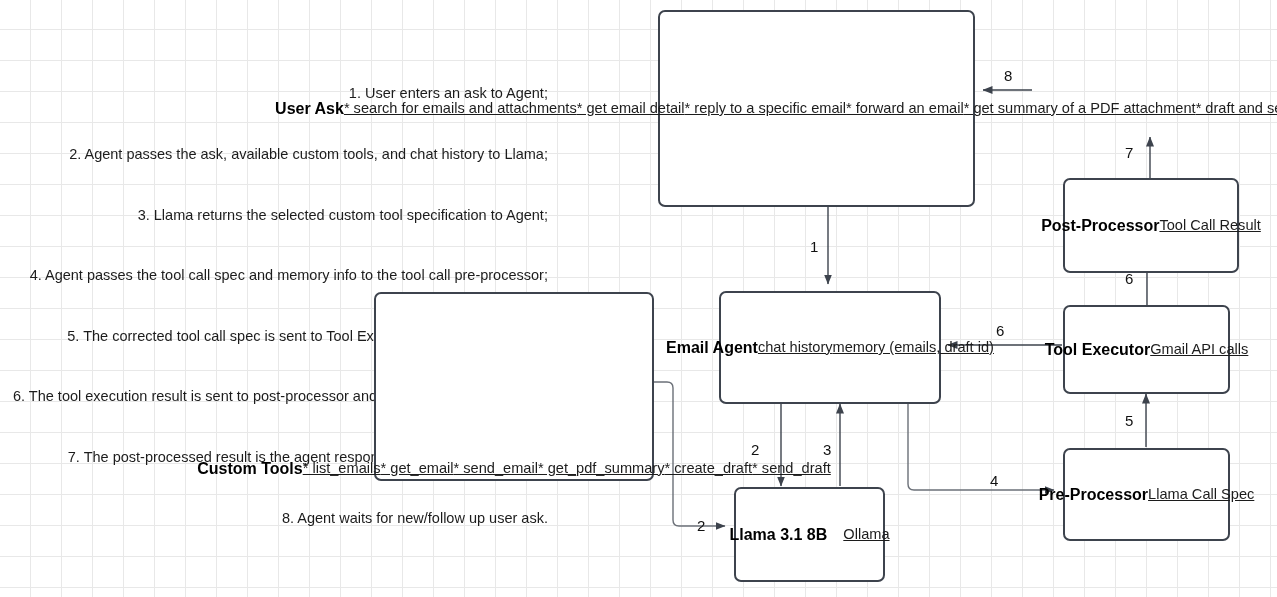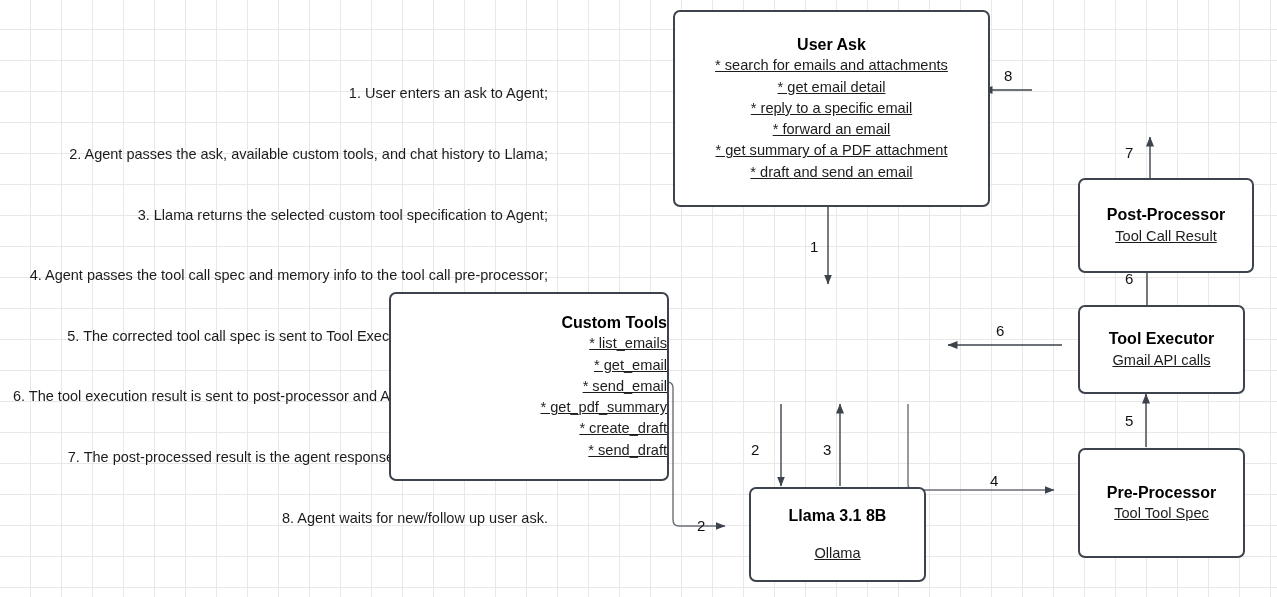--- a/index.html
+++ b/index.html
@@ -37,26 +37,25 @@
     white-space: pre;
   }
   .legend-line { display: block; text-align: right; }
   .node {
     position: absolute;
     box-sizing: border-box;
     border: 2px solid #3d434d;
     border-radius: 7px;
     background: #ffffff;
     display: flex;
-    flex-direction: column;
+    flex-direction: row;
     align-items: center;
     justify-content: center;
     text-align: center;
     line-height: 21.3px;
-    margin-left: 15px;
   }
   .node .title {
     font-weight: bold;
     font-size: 16px;
     color: #000000;
     white-space: pre;
   }
   .node .sub {
     font-size: 14.6px;
     color: #1c1c1c;
@@ -140,34 +139,39 @@
   <div class="node" style="left:1063px; top:178px; width:176px; height:95px;">
     <div class="title">Post-Processor</div>
     <div class="sub">Tool Call Result</div>
   </div>
 
   <div class="node" style="left:1063px; top:305px; width:167px; height:89px;">
     <div class="title">Tool Executor</div>
     <div class="sub">Gmail API calls</div>
   </div>
 
-  <div class="node" style="left:1063px; top:448px; width:167px; height:110px;">
+  <div class="node" style="left:1063px; top:448px; width:167px; height:93px;">
     <div class="title">Pre-Processor</div>
-    <div class="sub">Tool Tool Spec</div>
+    <div class="sub">Llama Call Spec</div>
   </div>
 
   <div class="node" style="left:374px; top:292px; width:280px; height:189px;align-items:flex-end;">
     <div class="title">Custom Tools</div>
     <div class="sub">* list_emails</div>
     <div class="sub">* get_email</div>
     <div class="sub">* send_email</div>
     <div class="sub">* get_pdf_summary</div>
     <div class="sub">* create_draft</div>
     <div class="sub">* send_draft</div>
   </div>
 
+  <div class="node" style="left:719px; top:291px; width:222px; height:113px;">
+    <div class="title">Email Agent</div>
+    <div class="sub">chat history</div>
+    <div class="sub">memory (emails, draft id)</div>
+  </div>
 
-  <div class="node" style="left:734px; top:487px; width:177px; height:95px;gap:16px;">
+  <div class="node" style="left:734px; top:487px; width:151px; height:95px;gap:16px;">
     <div class="title">Llama 3.1 8B</div>
     <div class="sub">Ollama</div>
   </div>
 
 </div>
 
 </body></html>

